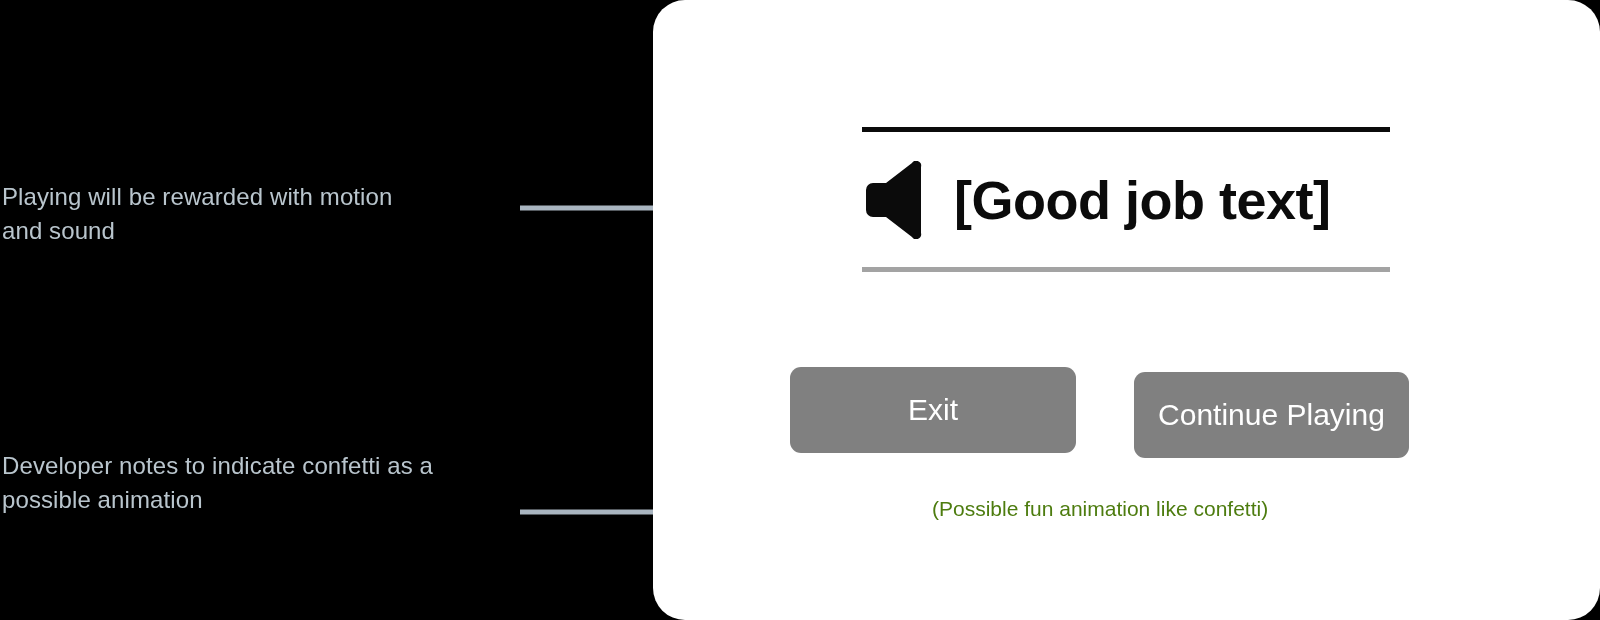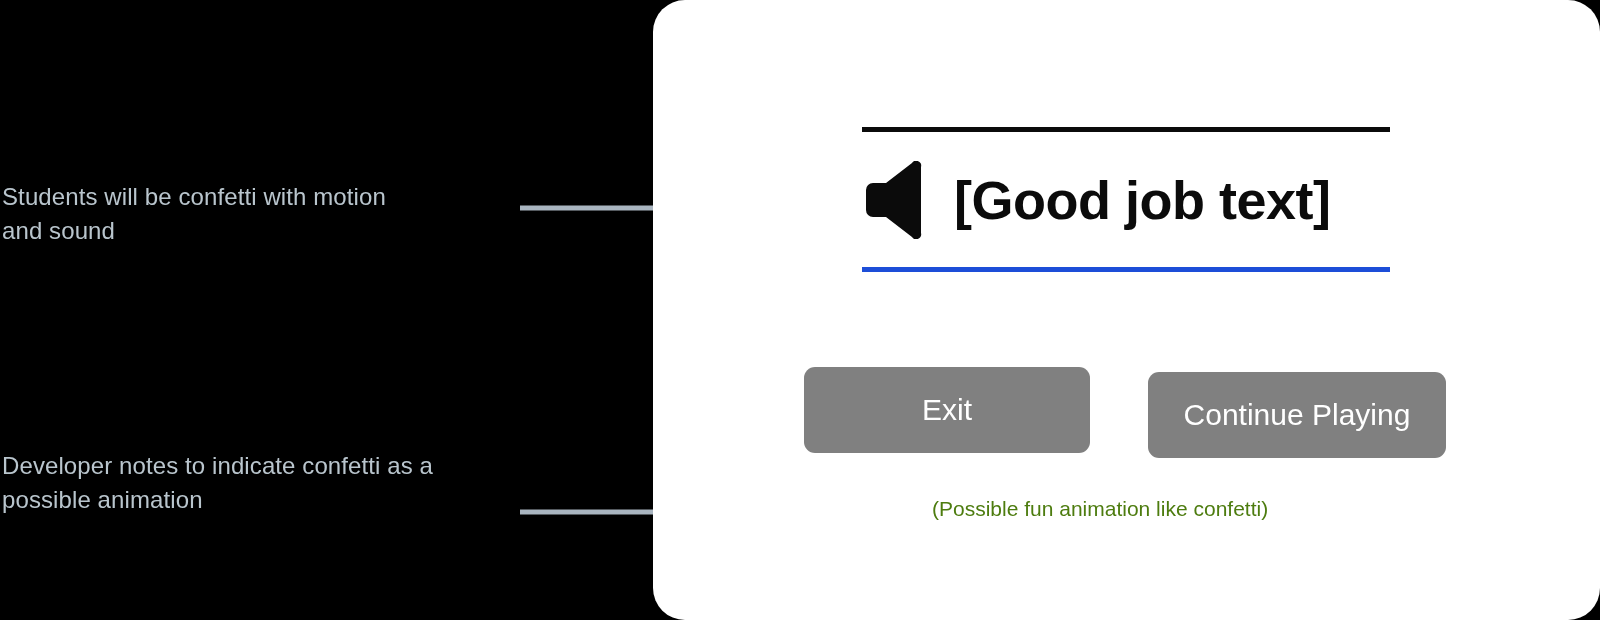--- a/index.html
+++ b/index.html
@@ -34,21 +34,21 @@
     box-sizing: border-box;
   }
 
   
   .banner {
     position: absolute;
     left: 209px;   
     top: 127px;
     width: 528px;  
     border-top: 5px solid #0b0b0b;
-    border-bottom: 5px solid #1d4ed8;
+    border-bottom: 5px solid #a3a3a3;
     height: 145px;
     box-sizing: border-box;
     display: flex;
     align-items: center;
   }
 
   .speaker-icon {
     flex: 0 0 auto;
     width: 62px;
     height: 78px;
@@ -85,29 +85,28 @@
     border-radius: 11px;
     color: #ffffff;
     font-family: "Liberation Sans", sans-serif;
     font-size: 30px;
     font-weight: normal;
     display: flex;
     align-items: center;
     justify-content: center;
     cursor: pointer;
     padding: 0;
-    margin-left: 14px;
   }
   .btn-exit {
     left: 0px;
     width: 286px;
   }
   .btn-continue {
     left: 344px;   
-    width: 298px;
+    width: 275px;
     top: 5px;
   }
 
   
   .confetti-note {
     position: absolute;
     left: 279px;   
     top: 496px;
     font-family: "Liberation Sans", sans-serif;
     font-size: 21px;
@@ -135,21 +134,21 @@
     overflow: visible;
   }
   .arrow-1 { left: 519px; top: 186px; }
   .arrow-2 { left: 519px; top: 490px; }
 </style>
 </head>
 <body>
 
 <div id="stage">
 
-  <div class="annotation annotation-1">Students will be confetti with motion
+  <div class="annotation annotation-1">Playing will be rewarded with motion
 and sound</div>
 
   <svg class="arrow-svg arrow-1" width="280" height="44" viewBox="0 0 280 44">
     <line x1="1" y1="22" x2="262" y2="22" stroke="#a9b5c0" stroke-width="5"></line>
     <polyline points="249,6 268,22 249,39" fill="none" stroke="#a9b5c0" stroke-width="6" stroke-linecap="round" stroke-linejoin="round"></polyline>
   </svg>
 
   <div class="annotation annotation-2">Developer notes to indicate confetti as a
 possible animation</div>
 

